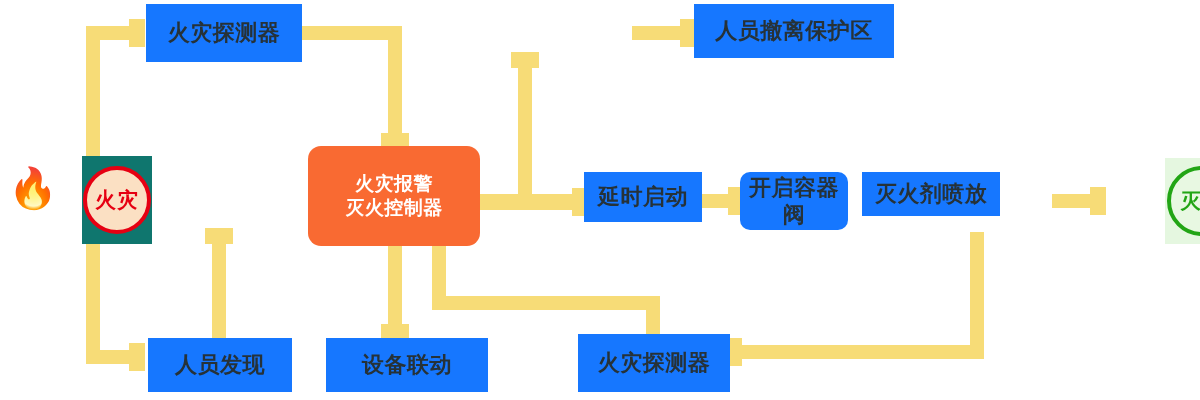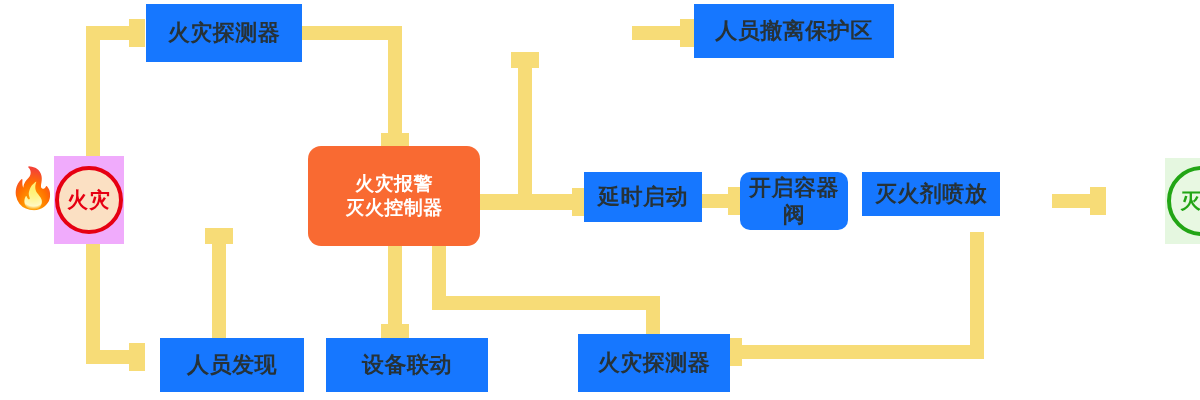--- a/index.html
+++ b/index.html
@@ -53,21 +53,21 @@
   .terminal .disc {
     box-sizing: border-box;
     border-radius: 50%;
     display: flex;
     align-items: center;
     justify-content: center;
     font-size: 21px;
     font-weight: bold;
     letter-spacing: 1px;
   }
-  .terminal.start { background: #f0abfc; }
+  .terminal.start { background: #0f766e; margin-left: 28px; }
   .terminal.start .disc {
     border: 4px solid #e60012;
     background: #fbe0c3;
     color: #e60012;
   }
   .terminal.end { background: #e5f7e0; }
   .terminal.end .disc {
     border: 4px solid #22a515;
     background: #e8f8e2;
     color: #22a515;
@@ -176,21 +176,21 @@
   </div>
 
   <div class="node process" style="left:740px; top:172px; width:108px; height:58px;border-radius:10px;">
     <span>开启容器阀</span>
   </div>
 
   <div class="node process" style="left:862px; top:172px; width:138px; height:44px;">
     <span>灭火剂喷放</span>
   </div>
 
-  <div class="node process" style="left:160px; top:338px; width:144px; height:54px;">
+  <div class="node process" style="left:148px; top:338px; width:144px; height:54px;">
     <span>人员发现</span>
   </div>
 
   <div class="node process" style="left:326px; top:338px; width:162px; height:54px;">
     <span>设备联动</span>
   </div>
 
   <div class="node process" style="left:578px; top:334px; width:152px; height:58px;">
     <span>火灾探测器</span>
   </div>

